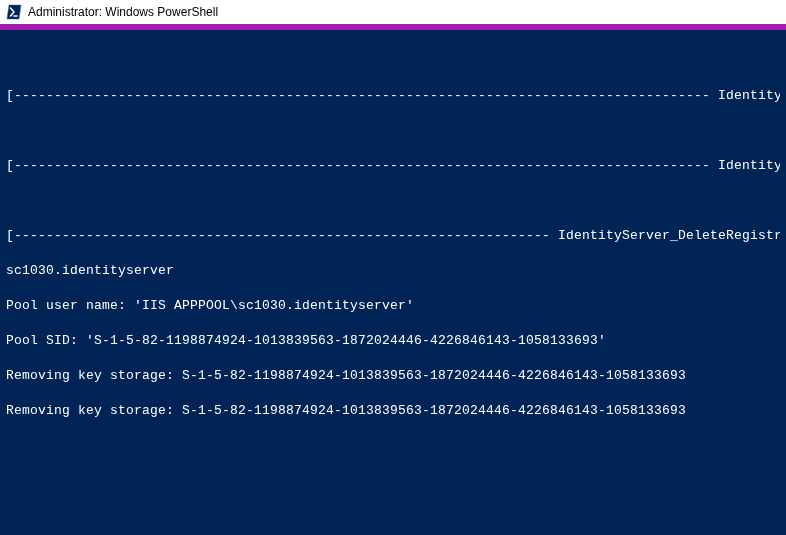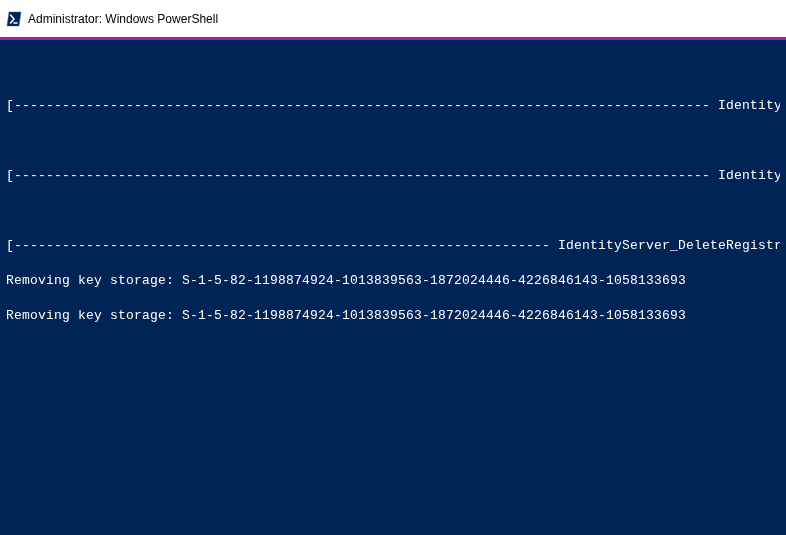--- a/index.html
+++ b/index.html
@@ -5,26 +5,26 @@
     * { margin: 0; padding: 0; box-sizing: border-box; }
     body {
       width: 786px;
       height: 535px;
       font-family: Consolas, "Courier New", monospace;
       font-size: 13px;
       background: #fff;
       overflow: hidden;
     }
     .title-bar {
-      height: 40px;
+      height: 30px;
       background: #fff;
       display: flex;
       align-items: center;
       padding: 0 6px;
-      border-bottom: 3px solid #a21caf;
+      border-bottom: 6px solid #a21caf;
     }
     .title-icon {
       width: 16px;
       height: 16px;
       margin-right: 6px;
       flex-shrink: 0;
     }
     .title-text {
       font-family: "Segoe UI", Tahoma, sans-serif;
       font-size: 12px;
@@ -57,20 +57,23 @@
   <span class="title-text">Administrator: Windows PowerShell</span>
 </div>
 
 <div class="terminal">
 <div class="line"> </div>
 <div class="line">[--------------------------------------------------------------------------------------- Identity</div>
 <div class="line"> </div>
 <div class="line">[--------------------------------------------------------------------------------------- Identity</div>
 <div class="line"> </div>
 <div class="line">[------------------------------------------------------------------- IdentityServer_DeleteRegistry</div>
+<div class="line">sc1030.identityserver</div>
+<div class="line">Pool user name: 'IIS APPPOOL\sc1030.identityserver'</div>
+<div class="line">Pool SID: 'S-1-5-82-1198874924-1013839563-1872024446-4226846143-1058133693'</div>
 <div class="line">Removing key storage: S-1-5-82-1198874924-1013839563-1872024446-4226846143-1058133693</div>
 <div class="line">Removing key storage: S-1-5-82-1198874924-1013839563-1872024446-4226846143-1058133693</div>
 <div class="line"> </div>
 
 
 
 
 
 
 

